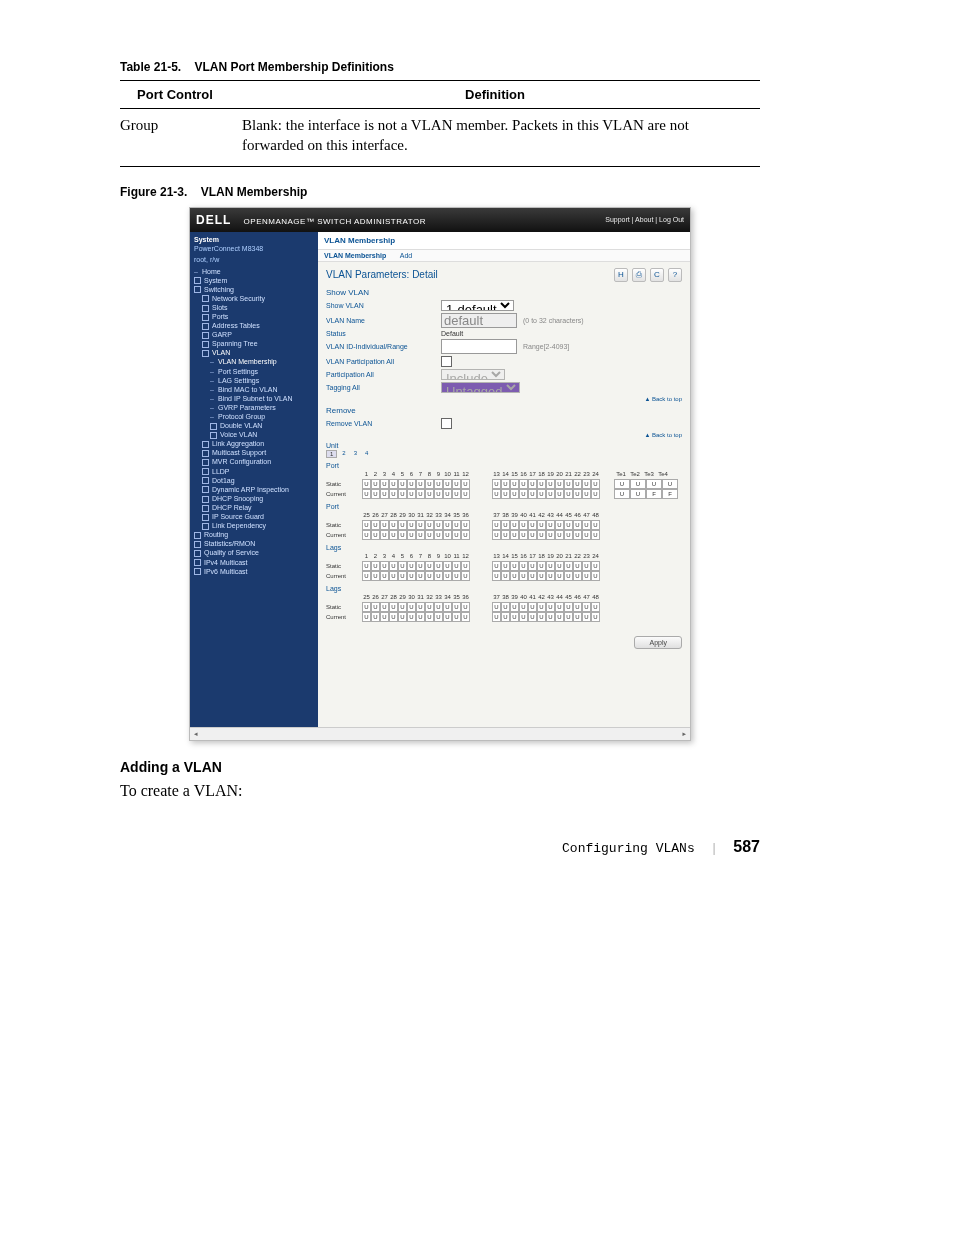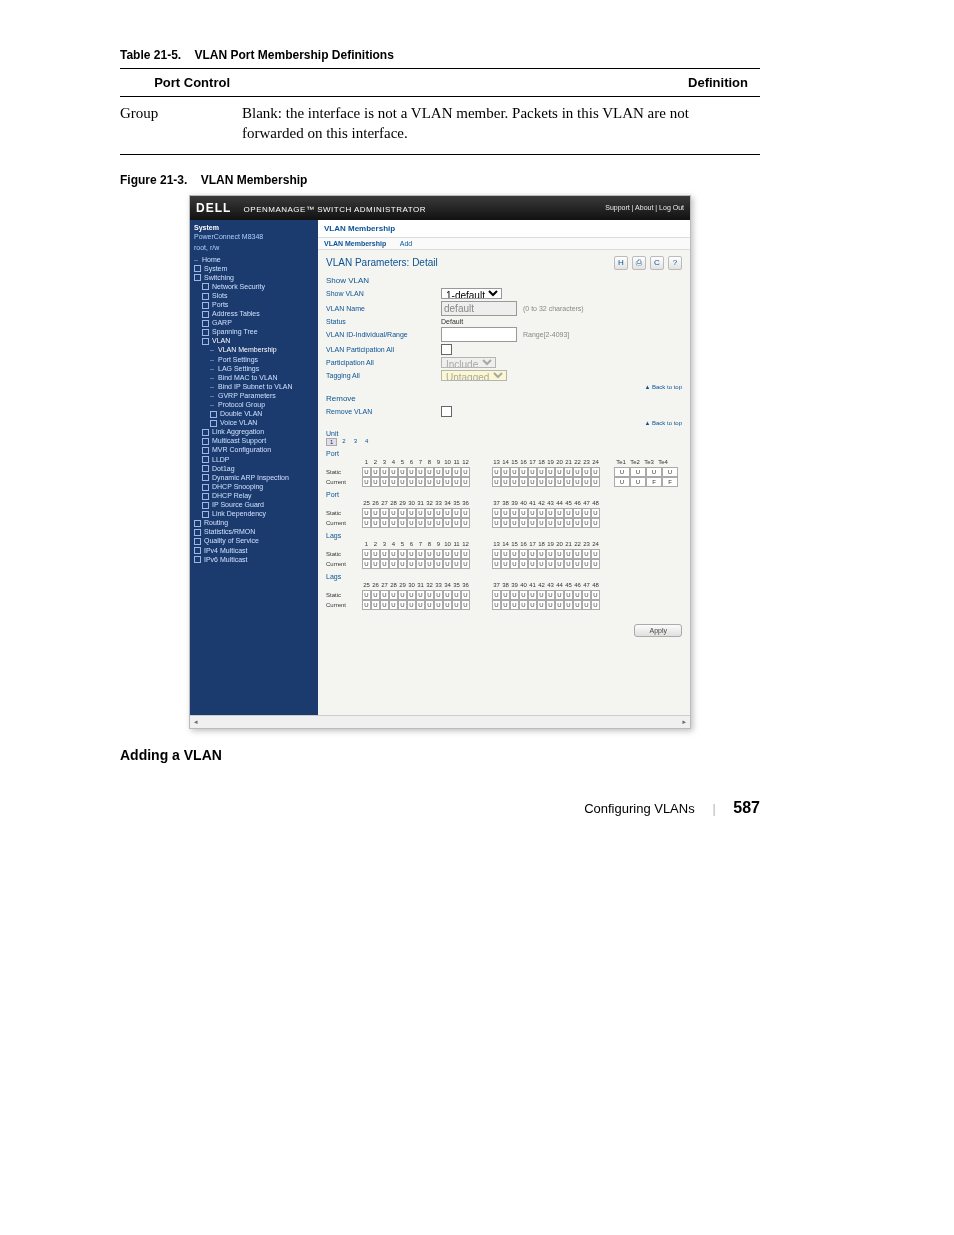--- a/index.html
+++ b/index.html
@@ -6,35 +6,35 @@
     margin: 0;
     padding: 0;
     background: #fff;
     width: 954px;
     font-family: "Times New Roman", Times, serif;
     color: #000;
   }
   .page {
     width: 880px;
     box-sizing: border-box;
-    padding: 48px 120px 40px 120px;
+    padding: 60px 120px 40px 120px;
   }
   .table-caption {
     font-family: Arial, Helvetica, sans-serif;
     font-weight: bold;
     font-size: 12px;
     margin-bottom: 6px;
   }
   table.def {
     border-collapse: collapse;
     width: 100%;
     font-size: 15px;
   }
   table.def th {
-    text-align: right;
+    text-align: center;
     font-family: Arial, Helvetica, sans-serif;
     font-size: 13px;
     font-weight: bold;
     padding: 6px 12px 6px 0;
     border-top: 1px solid #000;
     border-bottom: 1px solid #000;
   }
   table.def td {
     vertical-align: top;
     padding: 6px 12px 10px 0;
@@ -168,21 +168,21 @@
   }
   .row {
     display: flex;
     align-items: center;
     padding: 1px 0;
     font-size: 7px;
   }
   .row .lbl { width: 115px; color: #0b5394; }
   .row .val { color: #333; }
   .row select, .row input[type=text] {
-    font-size: 10px;
+    font-size: 13px;
     height: 11px;
     border: 1px solid #999;
     background: #fff;
   }
   .row .hint { margin-left: 6px; color: #888; }
   .chk { width: 9px; height: 9px; border: 1px solid #666; display:inline-block; background:#fff; }
   .backtop { text-align: right; color: #0b5394; font-size: 6px; margin: 2px 0; }
   .portblk { margin-top: 4px; }
   .portblk .label { color:#0b5394; font-size:7px; margin-bottom:1px; }
   .porthdr, .portrow {
@@ -240,21 +240,21 @@
     margin: 18px 0 4px 0;
   }
   .footer {
     display: flex;
     justify-content: flex-end;
     align-items: baseline;
     gap: 18px;
     margin-top: 36px;
     font-size: 13px;
   }
-  .footer .chapter { font-family: Liberation Sans, sans-serif; margin-left: 28px; }
+  .footer .chapter { font-family: Liberation Mono, monospace; margin-left: 28px; }
   .footer .pgno { font-family: Arial, Helvetica, sans-serif; font-weight: bold; font-size: 16px; }
   .footer .sep { color:#888; }
 </style>
 </head>
 <body>
 
 <div class="page">
 
   <div class="table-caption">
     <span>Table 21-5.</span>
@@ -377,21 +377,21 @@
           <div class="row">
             <span class="lbl">VLAN Participation All</span>
             <span class="chk"></span>
           </div>
           <div class="row">
             <span class="lbl">Participation All</span>
             <select disabled="" style="background:#eee;color:#888"><option>Include</option></select>
           </div>
           <div class="row">
             <span class="lbl">Tagging All</span>
-            <select disabled="" style="background:#fef9c3;color:#888"><option>Untagged</option></select>
+            <select disabled="" style="background:#4c1d95;color:#888"><option>Untagged</option></select>
           </div>
 
           <div class="backtop">▲ Back to top</div>
 
           <div class="sec">Remove</div>
           <div class="row">
             <span class="lbl">Remove VLAN</span>
             <span class="chk"></span>
           </div>
           <div class="backtop">▲ Back to top</div>
@@ -838,20 +838,21 @@
       </div>
     </div>
 
     <div class="scroll-indicator">
       <span>◂</span>
       <span>▸</span>
     </div>
   </div>
 
   <h2 class="subsec">Adding a VLAN</h2>
+  <p class="body" style="margin-top:2px">To create a VLAN:</p>
 
   <div class="footer">
     <span class="chapter">Configuring VLANs</span>
     <span class="sep">|</span>
     <span class="pgno">587</span>
   </div>
 
 </div>
 
 </body></html>

